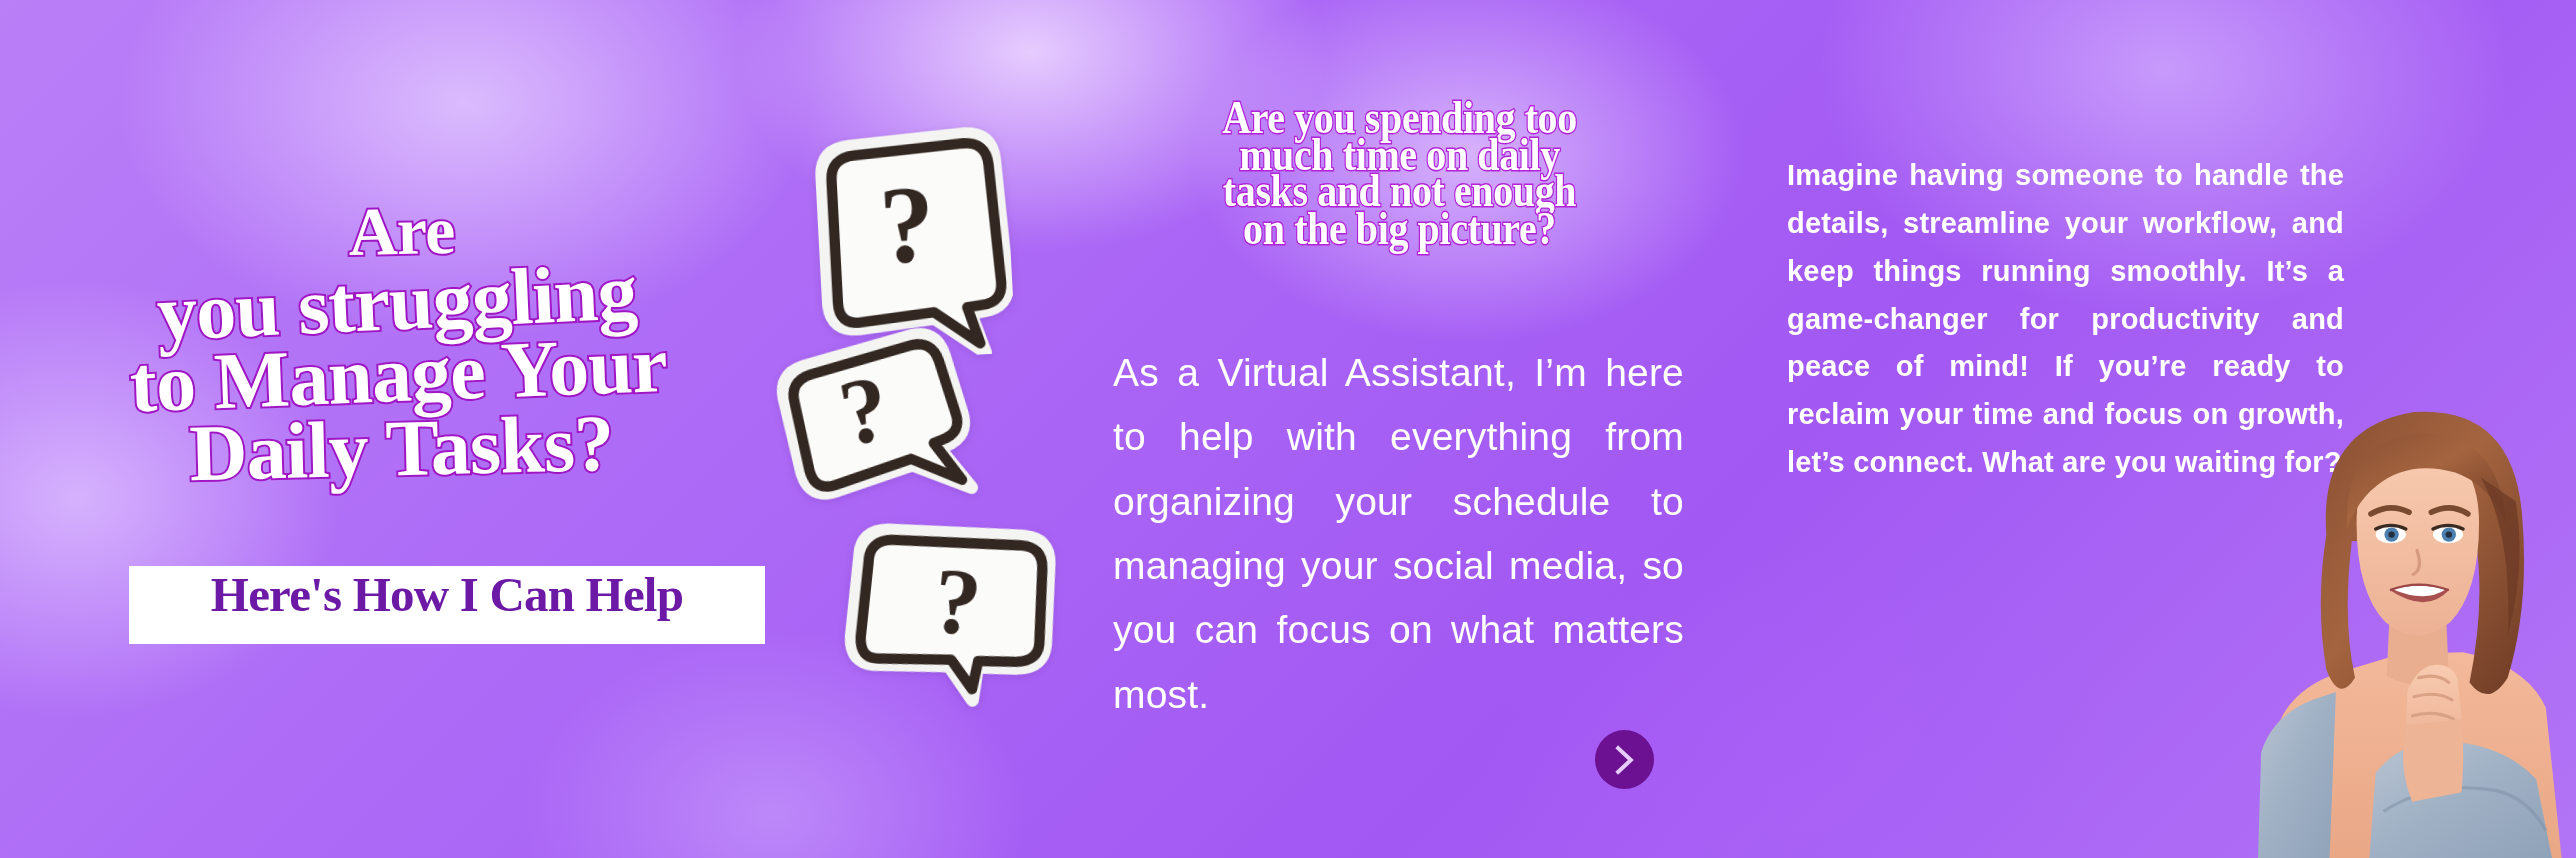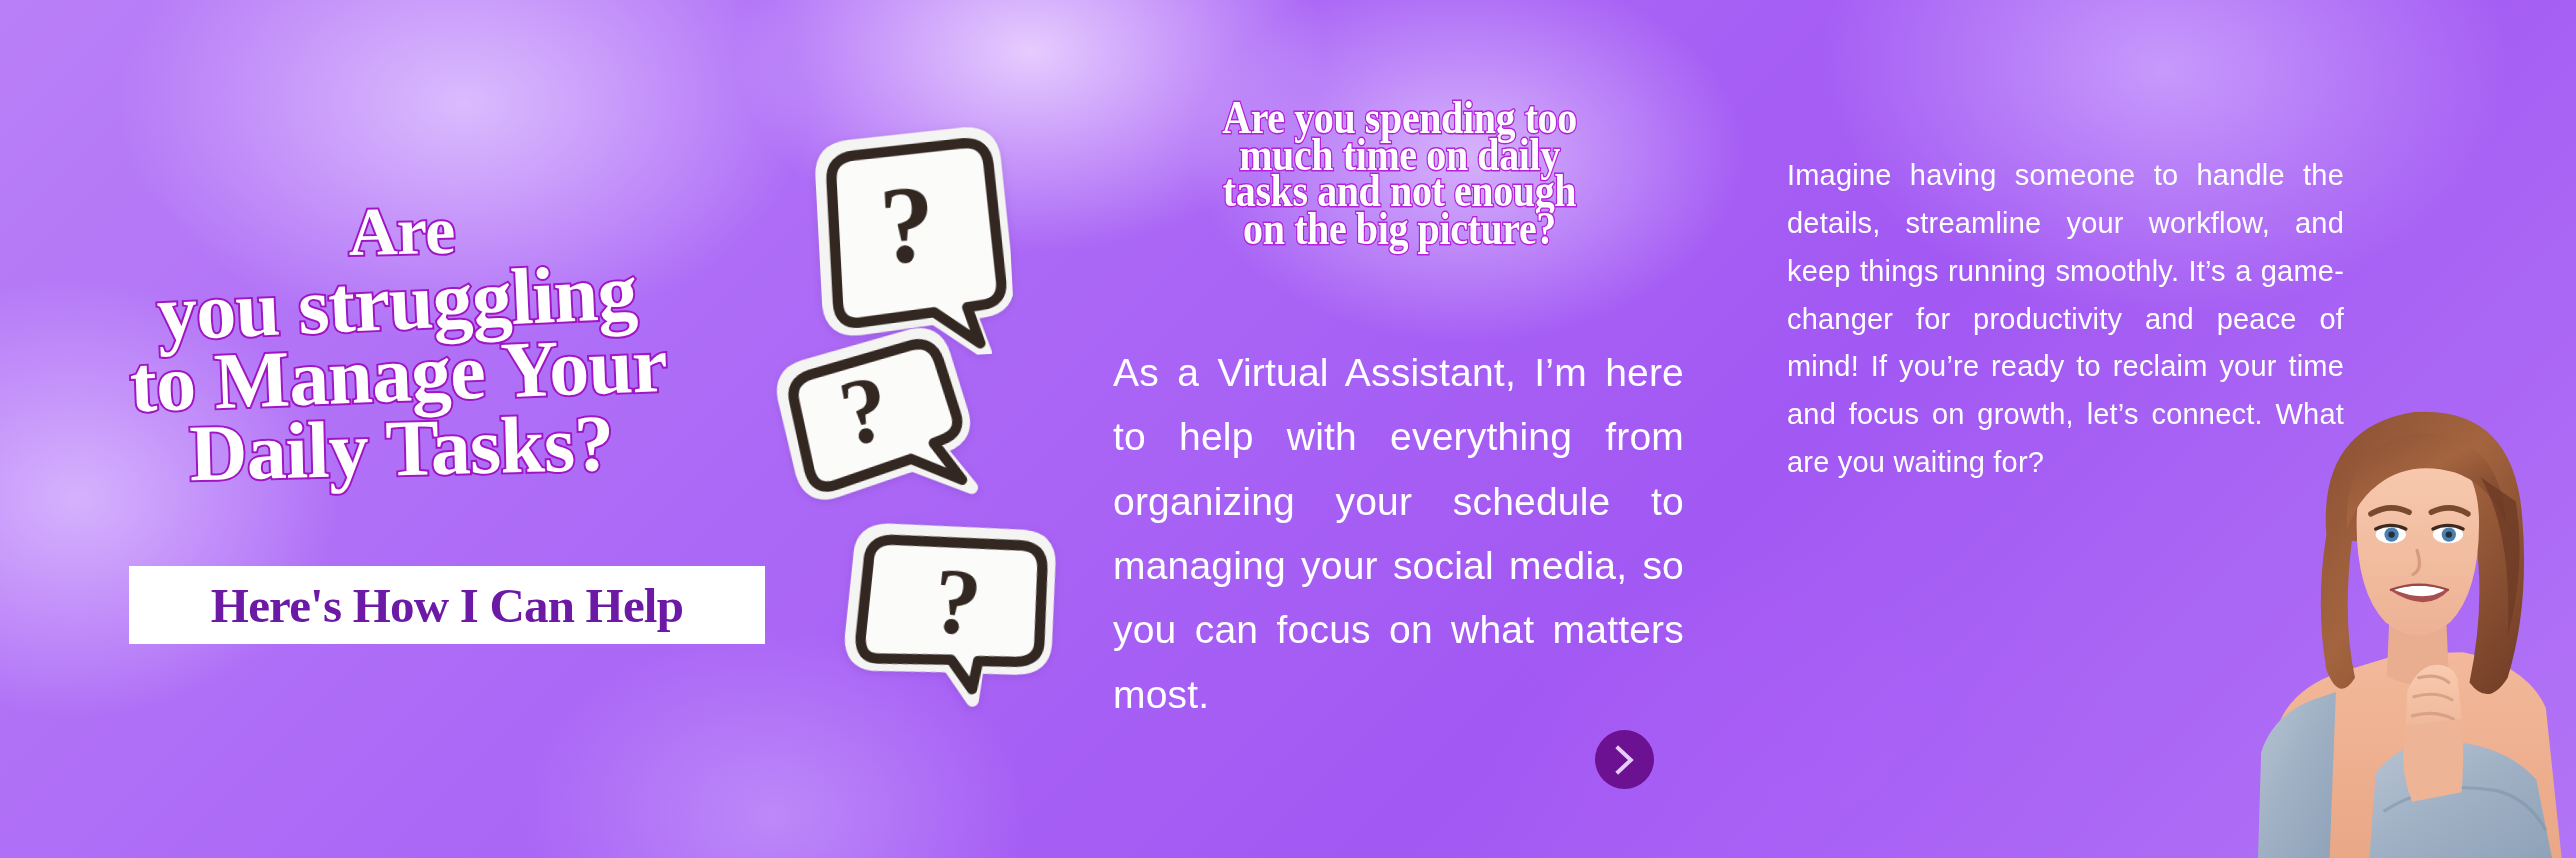--- a/index.html
+++ b/index.html
@@ -39,21 +39,21 @@
   }
   .hl-1{display:block;font-size:68px;transform:rotate(-1.2deg);}
   .hl-2{display:block;font-size:80px;transform:rotate(-2.6deg) translateX(-4.8px);}
   .hl-3{display:block;font-size:80px;transform:rotate(-2.2deg) translateX(-3.2px);margin-top:-4.8px;}
   .hl-4{display:block;font-size:80px;transform:rotate(-1.4deg);margin-top:-3.2px;}
 
   .cta-button{
     position:absolute;left:129px;top:566px;
     width:636px;height:78px;
     background:#ffffff;
-    display:flex;align-items:center;justify-content:center;
+    display:flex;align-items:flex-start;justify-content:center;
     cursor:pointer;
   }
   .cta-label{
     font-family:"Liberation Serif", serif;
     font-weight:700;
     font-size:49px;
     color:#6c1aa6;
     letter-spacing:-0.8px;
     white-space:nowrap;
   }
@@ -104,21 +104,21 @@
     display:flex;align-items:center;justify-content:center;
     cursor:pointer;border:none;padding:0;
   }
   .arrow-button svg{display:block;}
 
   
   .right-col{position:absolute;left:1787px;top:0;width:572px;height:859px;}
   .right-body{
     position:absolute;left:0;top:123px;width:557px;
     font-family:"Liberation Sans", sans-serif;
-    font-weight:400;
+    font-weight:700;
     font-size:29px;
     line-height:1.65;
     color:#ffffff;
     text-align:justify;
     text-justify:inter-word;
     letter-spacing:0.2px;
   }
 
   
   .person{position:absolute;right:-8px;bottom:0;width:334px;height:493px;}

